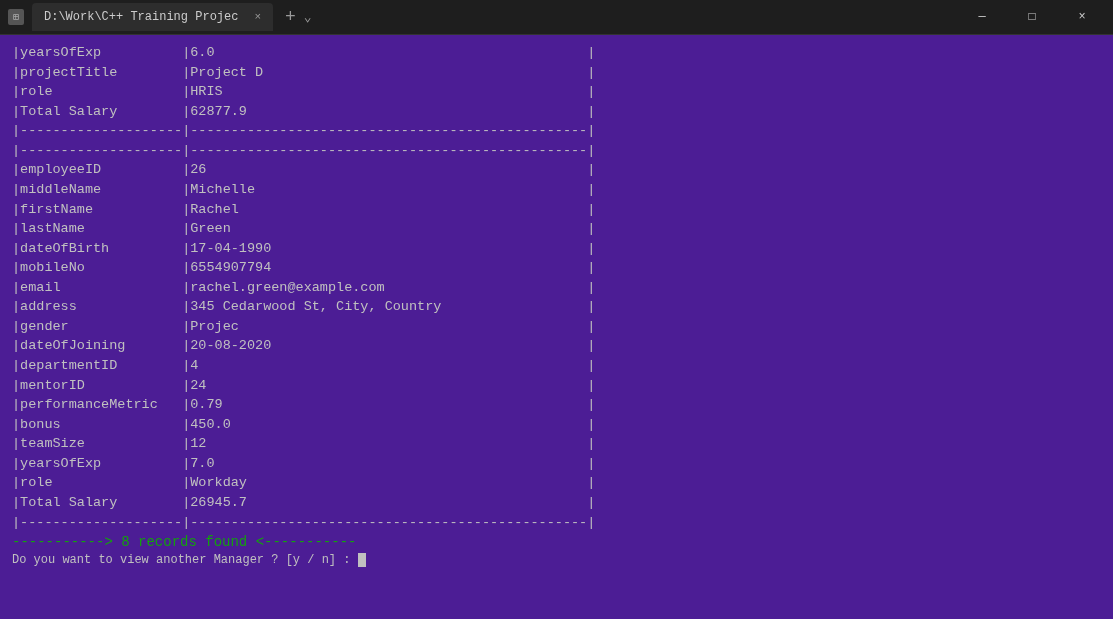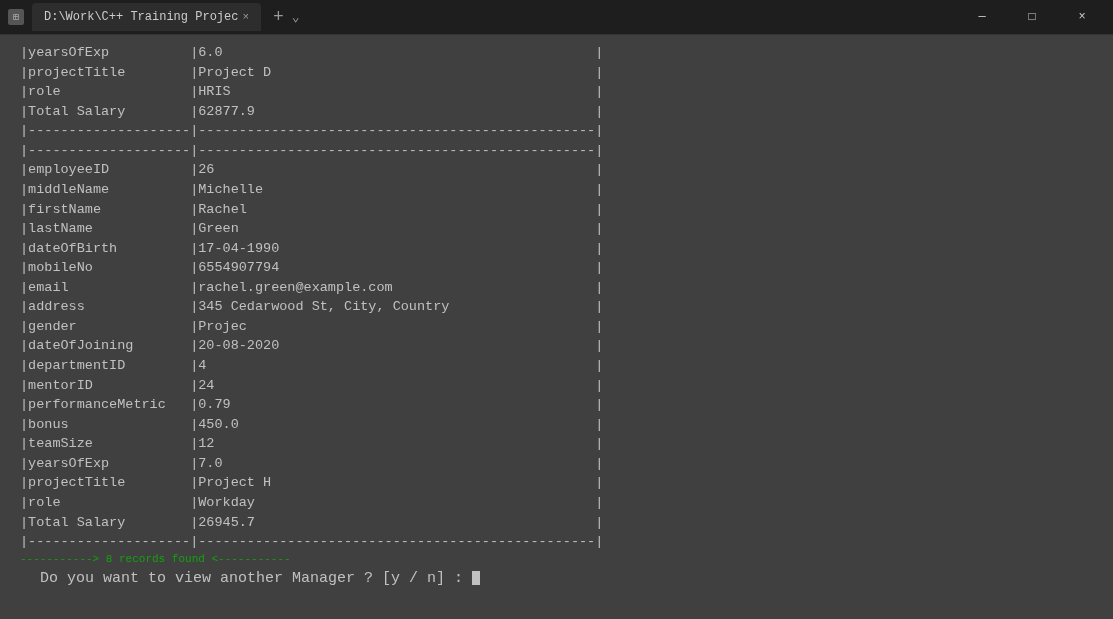--- a/index.html
+++ b/index.html
@@ -42,21 +42,21 @@
     }
 
     .tab {
       background: #2d2d2d;
       padding: 4px 12px;
       border-radius: 4px 4px 0 0;
       font-size: 12px;
       color: #ccc;
       display: flex;
       align-items: center;
-      gap: 4px;
+      gap: 16px;
       height: 28px;
     }
 
     .tab-close {
       font-size: 11px;
       color: #999;
       cursor: pointer;
     }
 
     .tab-new {
@@ -76,44 +76,43 @@
       height: 30px;
       display: flex;
       align-items: center;
       justify-content: center;
       font-size: 12px;
       color: #ccc;
       cursor: pointer;
     }
 
     .terminal {
-      background: #404040;
+      background: #4c1d95;
       height: calc(619px - 35px);
-      padding: 8px 20px;
+      padding: 8px 12px;
       overflow: hidden;
       color: #c0c0c0;
       line-height: 1.45;
     }
 
     .line {
       white-space: pre;
       font-size: 13.5px;
     }
 
     .line-green {
       color: #13a10e;
       white-space: pre;
-      font-size: 11px;
+      font-size: 14px;
     }
 
     .line-prompt {
       color: #c0c0c0;
       white-space: pre;
-      font-size: 15px;
-      margin-left: 20px;
+      font-size: 12px;
     }
 
     .cursor {
       display: inline-block;
       width: 8px;
       height: 14px;
       background: #c0c0c0;
       vertical-align: middle;
       animation: blink 1s step-end infinite;
     }
@@ -157,19 +156,18 @@
     <div class="line">|email               |rachel.green@example.com                         |</div>
     <div class="line">|address             |345 Cedarwood St, City, Country                  |</div>
     <div class="line">|gender              |Projec                                           |</div>
     <div class="line">|dateOfJoining       |20-08-2020                                       |</div>
     <div class="line">|departmentID        |4                                                |</div>
     <div class="line">|mentorID            |24                                               |</div>
     <div class="line">|performanceMetric   |0.79                                             |</div>
     <div class="line">|bonus               |450.0                                            |</div>
     <div class="line">|teamSize            |12                                               |</div>
     <div class="line">|yearsOfExp          |7.0                                              |</div>
-    <div class="line">|projectTitle        |Project H                                        |</div>
     <div class="line">|role                |Workday                                          |</div>
     <div class="line">|Total Salary        |26945.7                                          |</div>
     <div class="line">|--------------------|-------------------------------------------------|</div>
     <div class="line-green">-----------&gt; 8 records found &lt;-----------</div>
     <div class="line-prompt">Do you want to view another Manager ? [y / n] : <span class="cursor"></span></div>
   </div>
 
 </body></html>

